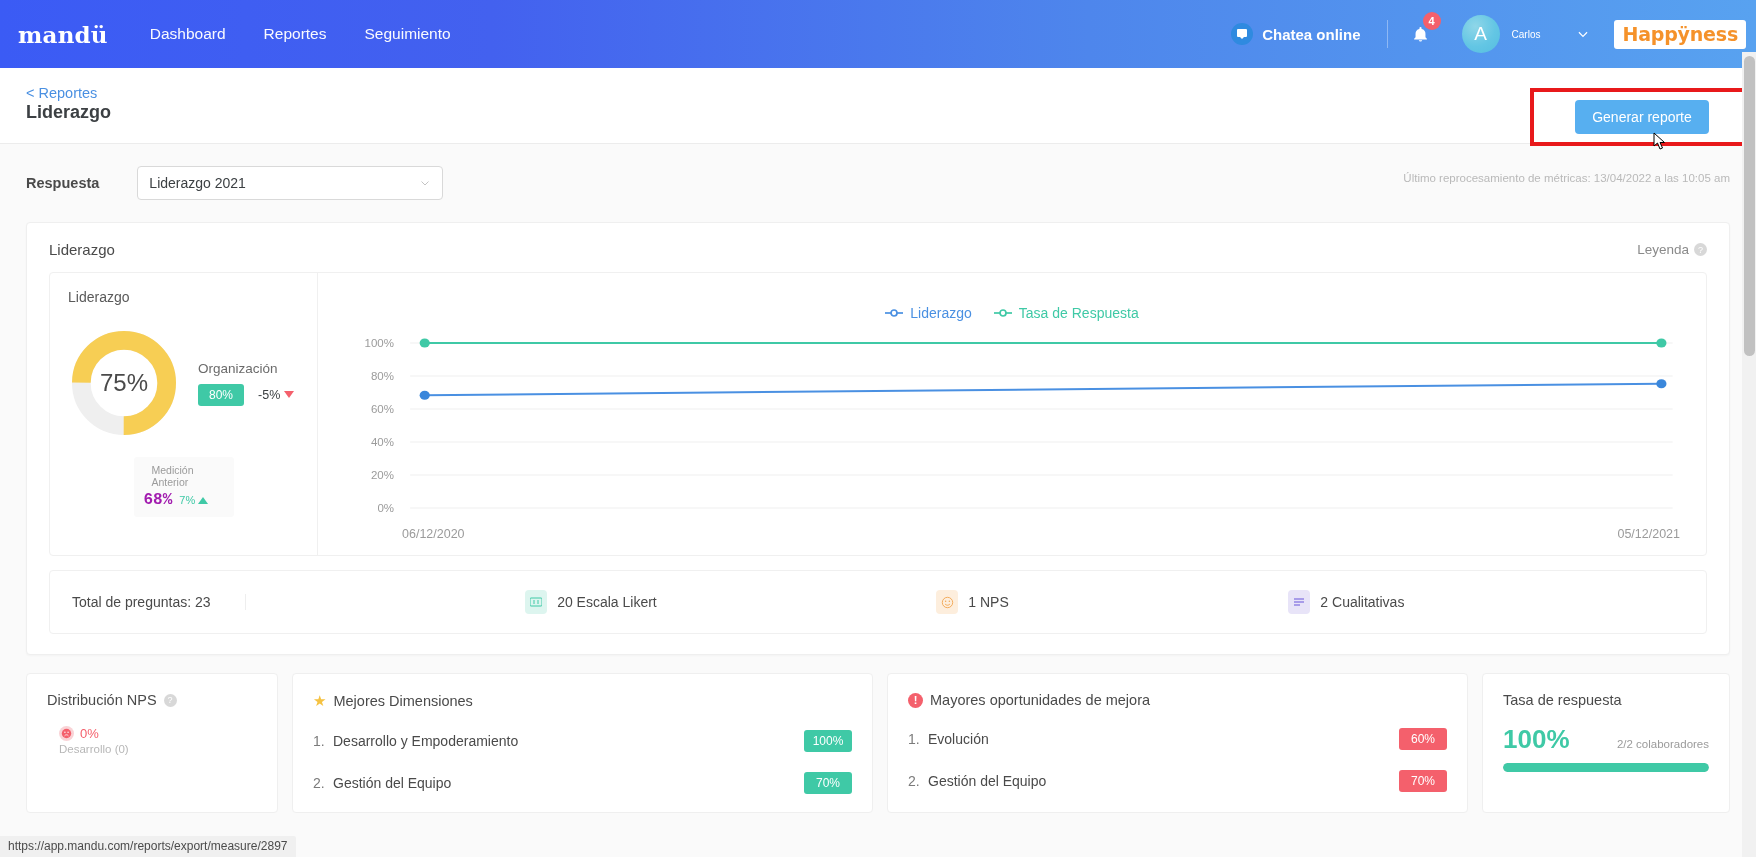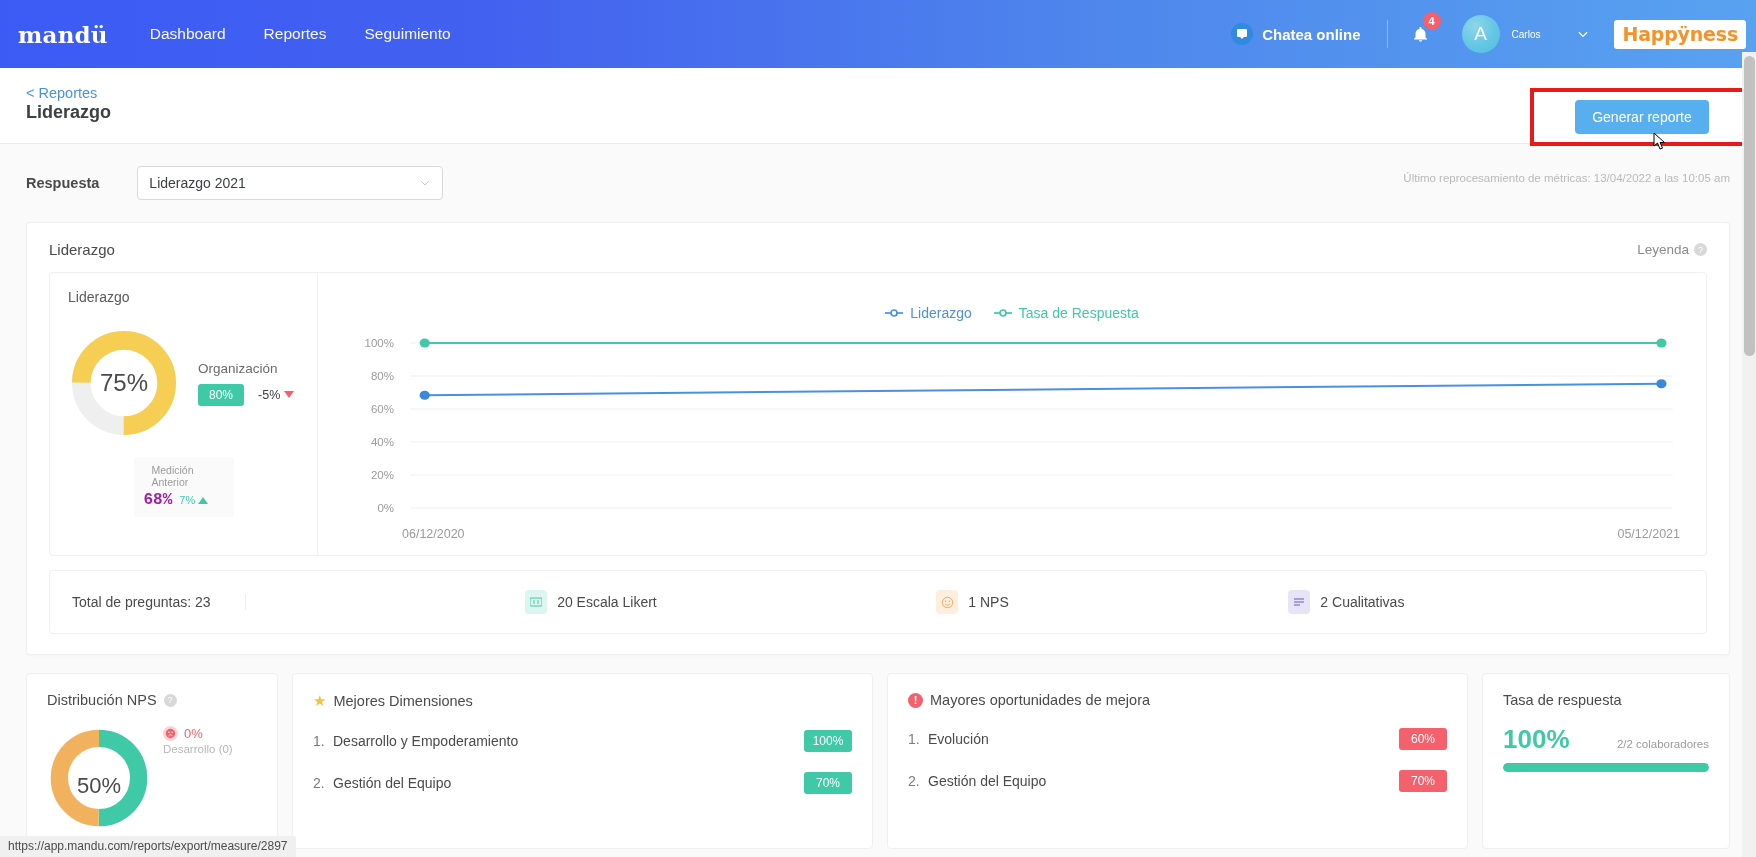--- a/index.html
+++ b/index.html
@@ -376,27 +376,20 @@
   </div>
 
   <div class="bottom">
 
     <div class="b-card nps-card">
       <div class="b-title">
         <span>Distribución NPS</span>
         <span class="qmark">?</span>
       </div>
       <div class="nps-body">
-        <div class="nps-donut">
-          <svg viewBox="0 0 42 42" width="104" height="104">
-            <circle cx="21" cy="21" r="16" fill="none" stroke="#3fc9a6" stroke-width="7" stroke-dasharray="50.3 50.3" stroke-dashoffset="0" transform="rotate(-90 21 21)"></circle>
-            <circle cx="21" cy="21" r="16" fill="none" stroke="#f2b15c" stroke-width="7" stroke-dasharray="50.3 50.3" stroke-dashoffset="-50.3" transform="rotate(-90 21 21)"></circle>
-          </svg>
-          <div class="nps-center">50%</div>
-        </div>
         <div class="nps-legend">
           <div class="nps-l-row">
             <span class="nps-face">
               <svg width="11" height="11" viewBox="0 0 14 14">
                   <circle cx="7" cy="7" r="6" fill="#f4606c"></circle>
                   <circle cx="5" cy="5.5" r=".9" fill="#fff"></circle>
                   <circle cx="9" cy="5.5" r=".9" fill="#fff"></circle>
                   <path d="M4.5 10a3 3 0 0 1 5 0" fill="none" stroke="#fff" stroke-width="1"></path>
                 </svg>
             </span>

